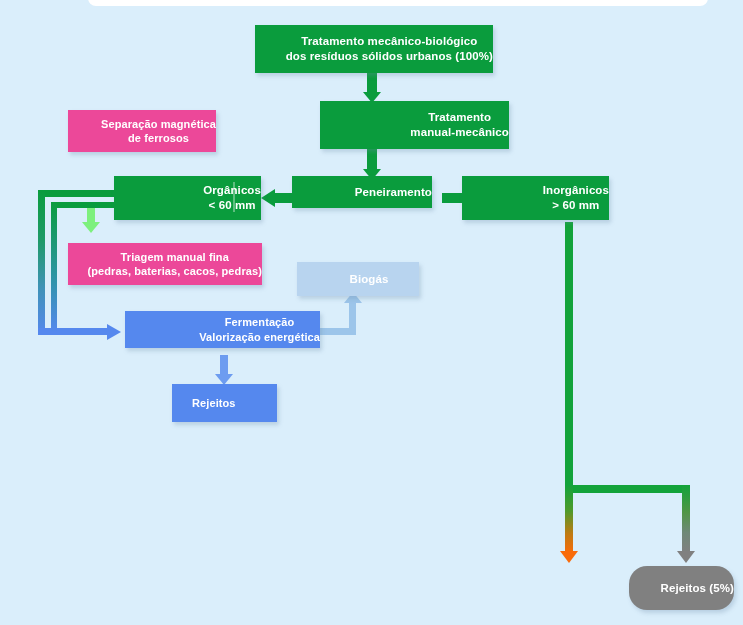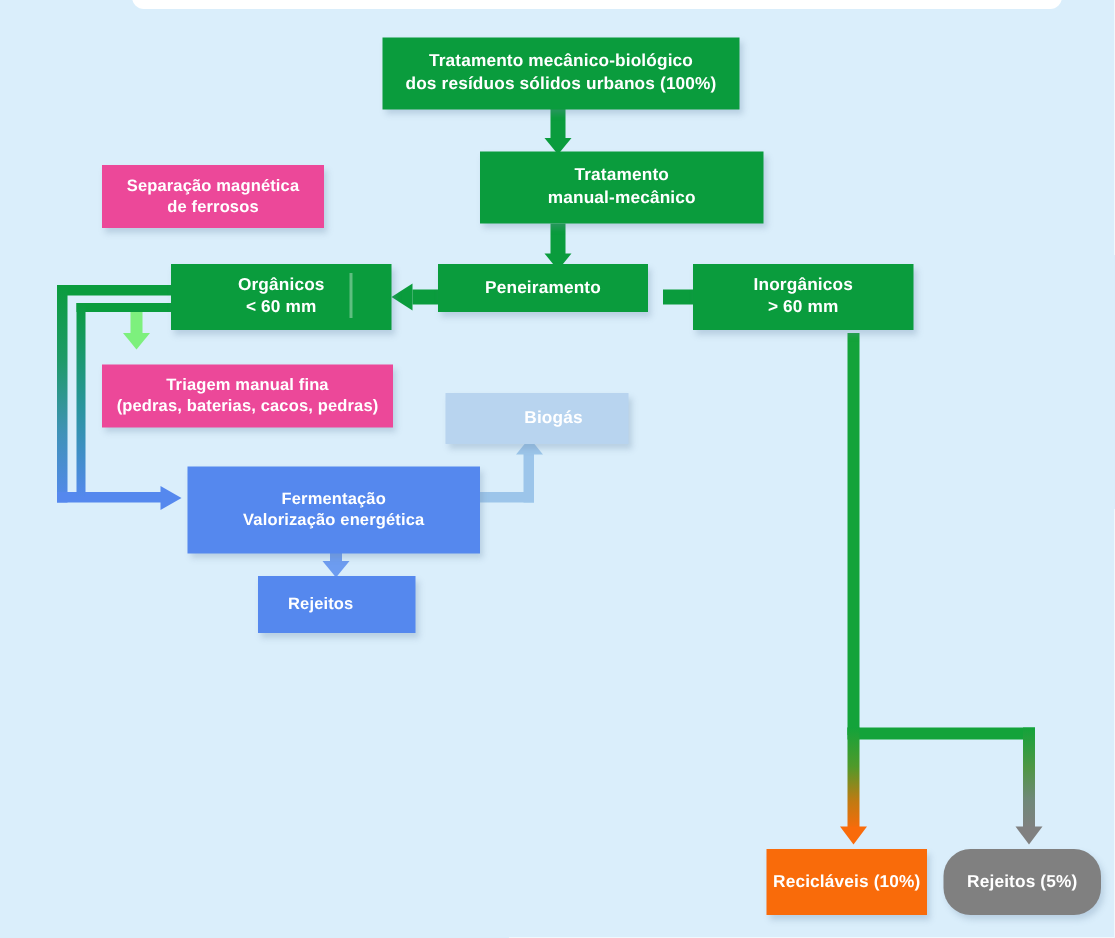--- a/index.html
+++ b/index.html
@@ -25,21 +25,21 @@
     height: 16px;
     background: #ffffff;
     border-radius: 10px;
   }
 
   .node {
     position: absolute;
     box-sizing: border-box;
     display: flex;
     align-items: center;
-    justify-content: center;
+    justify-content: flex-end;
     text-align: center;
     color: #ffffff;
     font-weight: bold;
     line-height: 1.28;
     letter-spacing: 0.1px;
     z-index: 5;
   }
   .node .lbl { display: block; }
 
   
@@ -173,38 +173,33 @@
       <span class="lbl">(pedras, baterias, cacos, pedras)</span>
     </span>
   </div>
 
   <div class="node lightblue shadow" style="left:297px; top:262px; width:122px; height:34px; justify-content:center; padding-left:22px;">
     <span>
       <span class="lbl">Biogás</span>
     </span>
   </div>
 
-  <div class="node blue shadow" style="left:125px; top:311px; width:195px; height:58px;">
+  <div class="node blue shadow" style="left:125px; top:311px; width:195px; height:37px;">
     <span>
       <span class="lbl">Fermentação</span>
       <span class="lbl">Valorização energética</span>
     </span>
   </div>
 
   <div class="node blue shadow" style="left:172px; top:384px; width:105px; height:38px; justify-content:flex-start; padding-left:20px;">
     <span>
       <span class="lbl">Rejeitos</span>
     </span>
   </div>
 
-  <div class="node orange shadow" style="left:511px; top:566px; width:107px; height:44px;">
-    <span>
-      <span class="lbl">Recicláveis (10%)</span>
-    </span>
-  </div>
 
   <div class="node grey shadow" style="left:629px; top:566px; width:105px; height:44px;border-radius:18px;">
     <span>
       <span class="lbl">Rejeitos (5%)</span>
     </span>
   </div>
 
 </div>
 
 </body></html>

